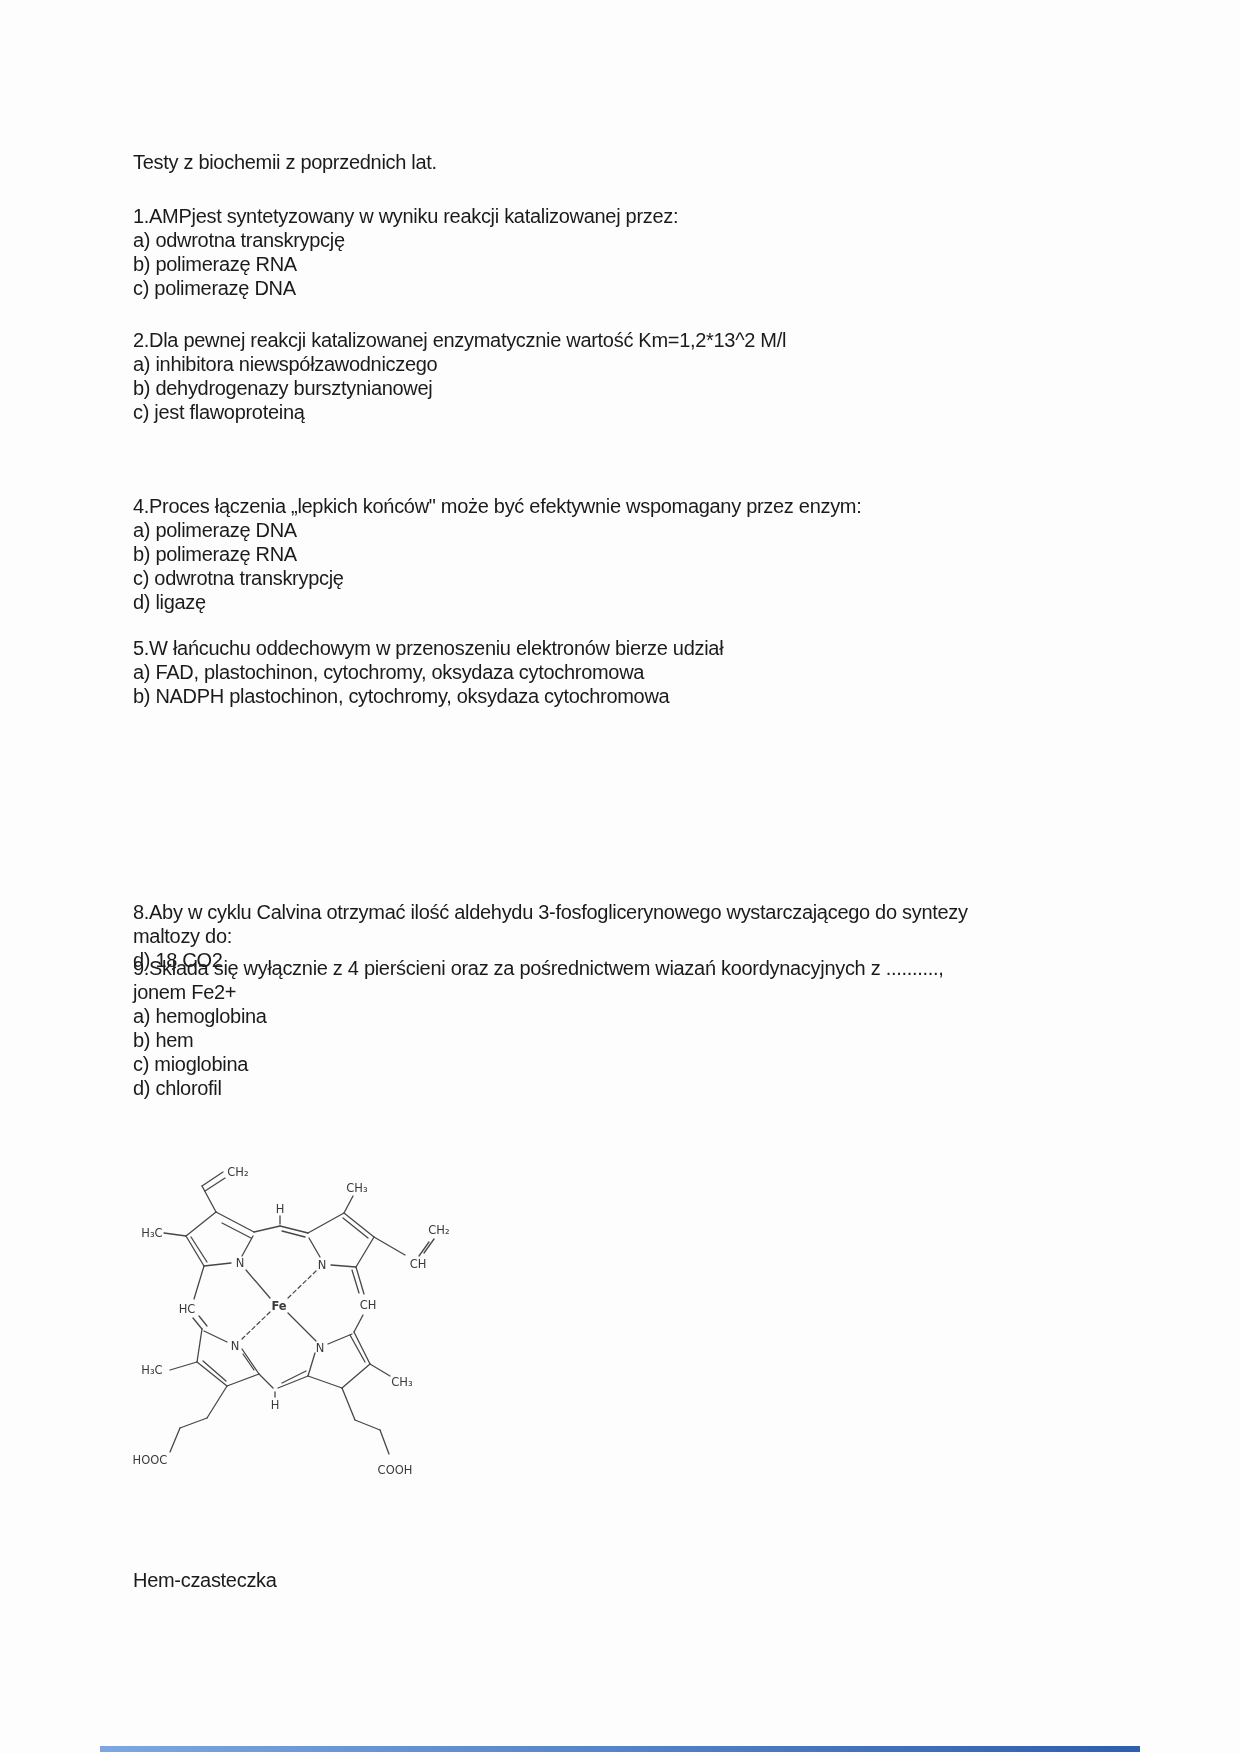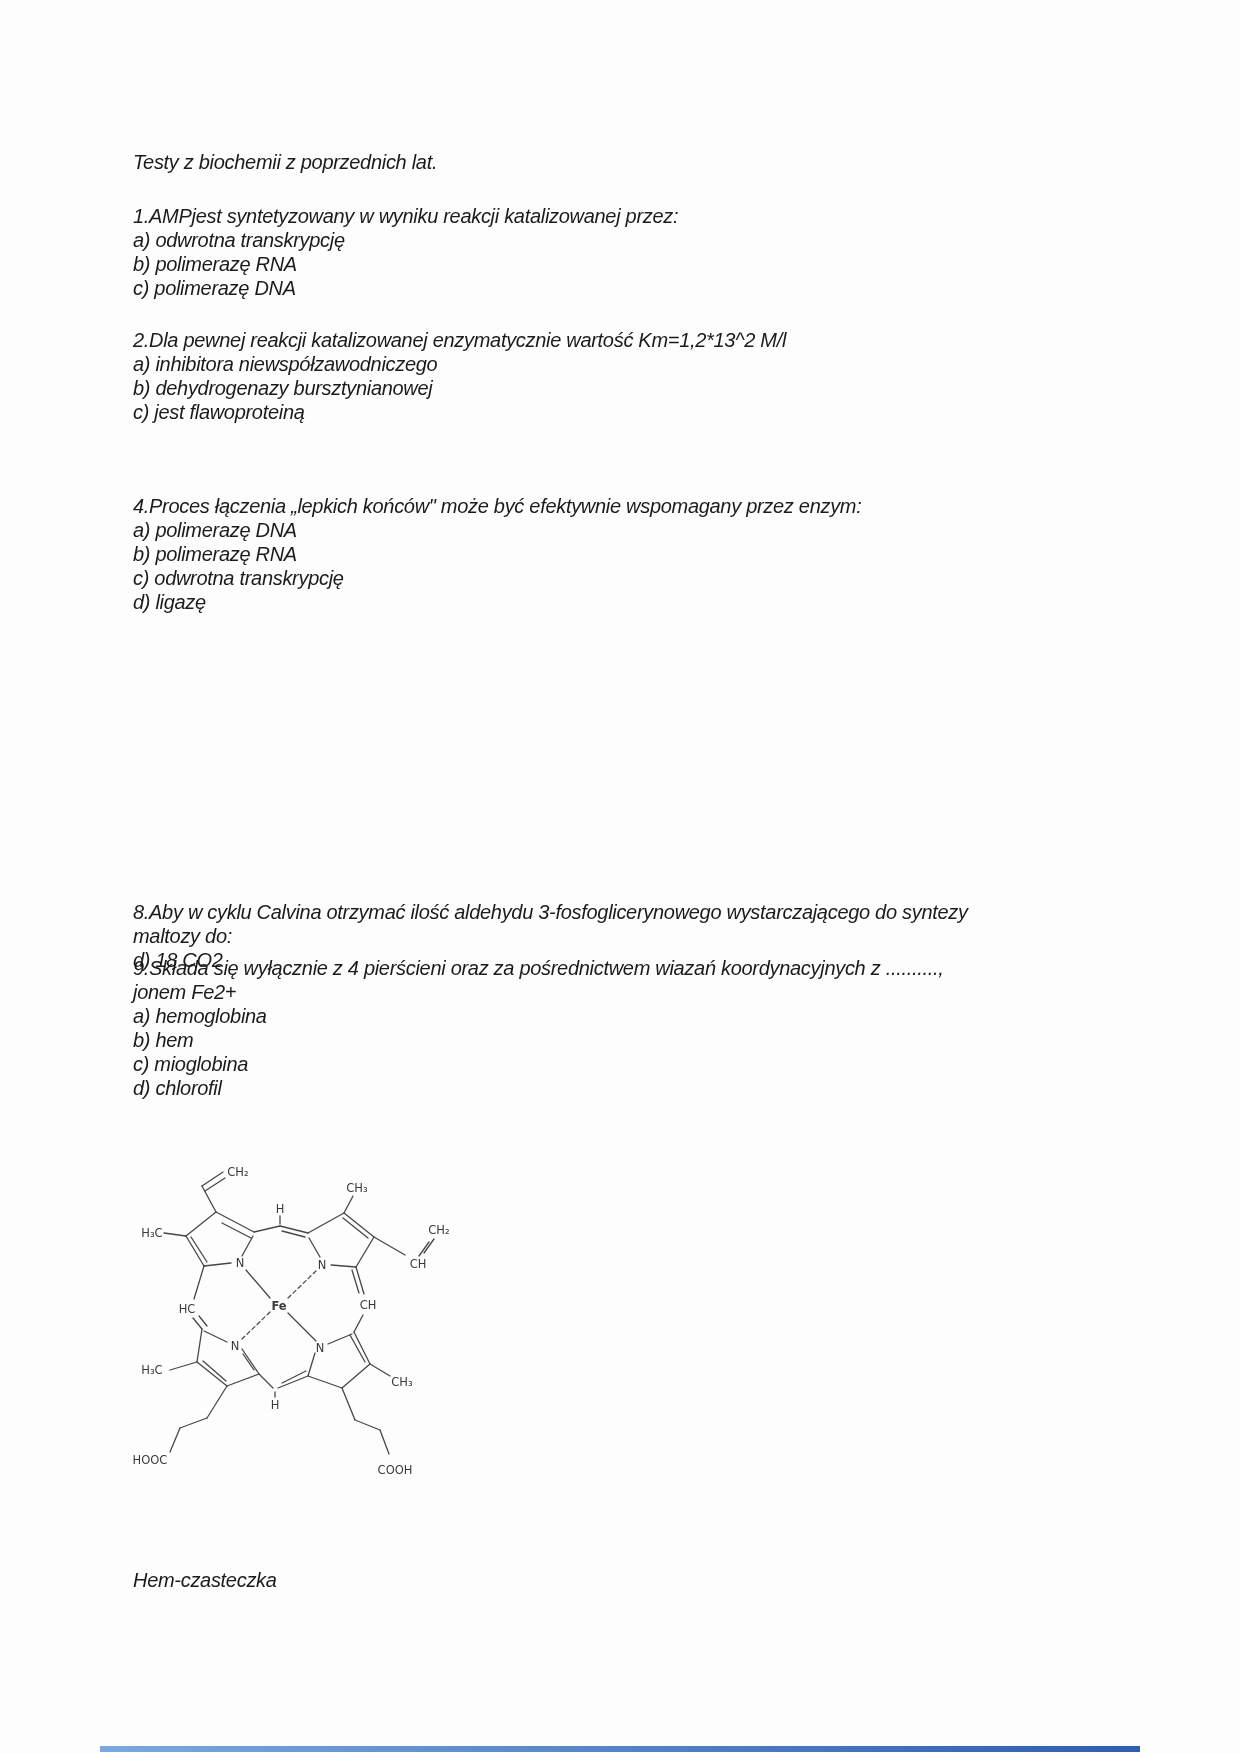--- a/index.html
+++ b/index.html
@@ -4,21 +4,20 @@
 <style>
   html,body{margin:0;padding:0;background:#ffffff;}
   .page{
     position:relative;width:1240px;height:1754px;background:#fdfdfd;overflow:hidden;
     font-family:"Liberation Sans","DejaVu Sans",sans-serif;color:#1b1b1b;
   }
   .block{
     position:absolute;left:133px;width:1000px;
     font-size:20px;line-height:24px;letter-spacing:-0.3px;
     white-space:pre-wrap;
-    font-style:italic;
   }
   .figure{position:absolute;left:112px;top:1152px;width:360px;height:340px;}
   svg text{font-family:"DejaVu Sans","Liberation Sans",sans-serif;font-size:11.5px;fill:#3a3a3a;}
   svg line{stroke:#474747;stroke-width:1.3;stroke-linecap:round;}
   svg line.dash{stroke-dasharray:4 3;stroke-width:1.2;}
   .footer-bar{
     position:absolute;left:100px;top:1746px;width:1040px;height:6px;
     background:linear-gradient(90deg,#7da7e0,#2e5fae);
   }
 </style>
@@ -35,20 +34,23 @@
 c) polimerazę DNA</div>
   <div class="block" style="top:328px">2.Dla pewnej reakcji katalizowanej enzymatycznie wartość Km=1,2*13^2 M/l
 a) inhibitora niewspółzawodniczego
 b) dehydrogenazy bursztynianowej
 c) jest flawoproteiną</div>
   <div class="block" style="top:494px">4.Proces łączenia „lepkich końców" może być efektywnie wspomagany przez enzym:
 a) polimerazę DNA
 b) polimerazę RNA
 c) odwrotna transkrypcję
 d) ligazę</div>
+  <div class="block" style="top:636px">5.W łańcuchu oddechowym w przenoszeniu elektronów bierze udział
+a) FAD, plastochinon, cytochromy, oksydaza cytochromowa
+b) NADPH plastochinon, cytochromy, oksydaza cytochromowa</div>
   <div class="block" style="top:900px">8.Aby w cyklu Calvina otrzymać ilość aldehydu 3-fosfoglicerynowego wystarczającego do syntezy
 maltozy do:
 d) 18 CO2</div>
   <div class="block" style="top:956px">9.Składa się wyłącznie z 4 pierścieni oraz za pośrednictwem wiazań koordynacyjnych z ..........,
 jonem Fe2+
 a) hemoglobina
 b) hem
 c) mioglobina
 d) chlorofil</div>
 

